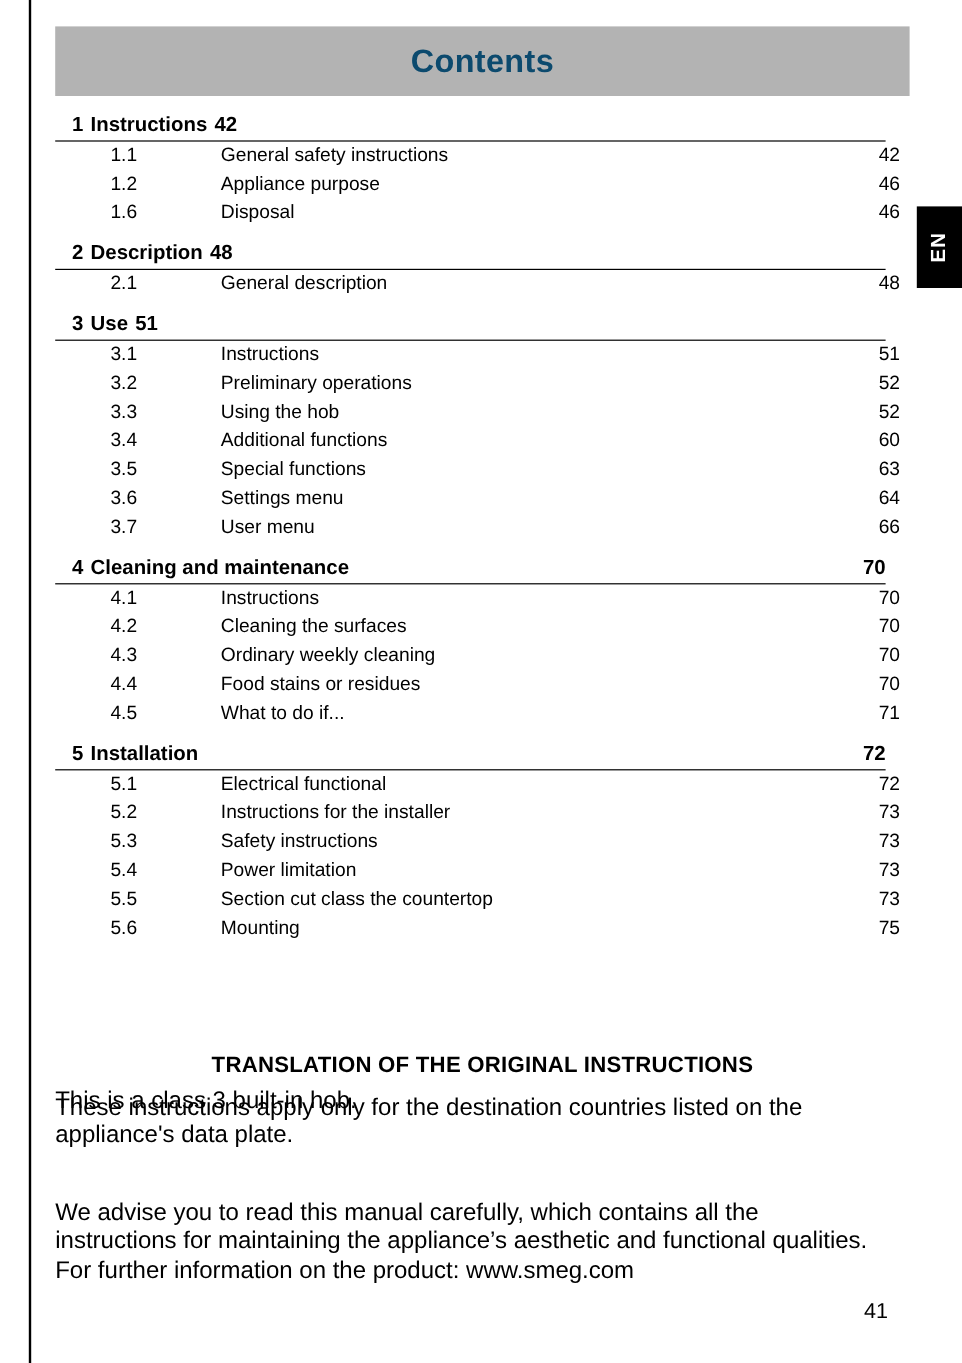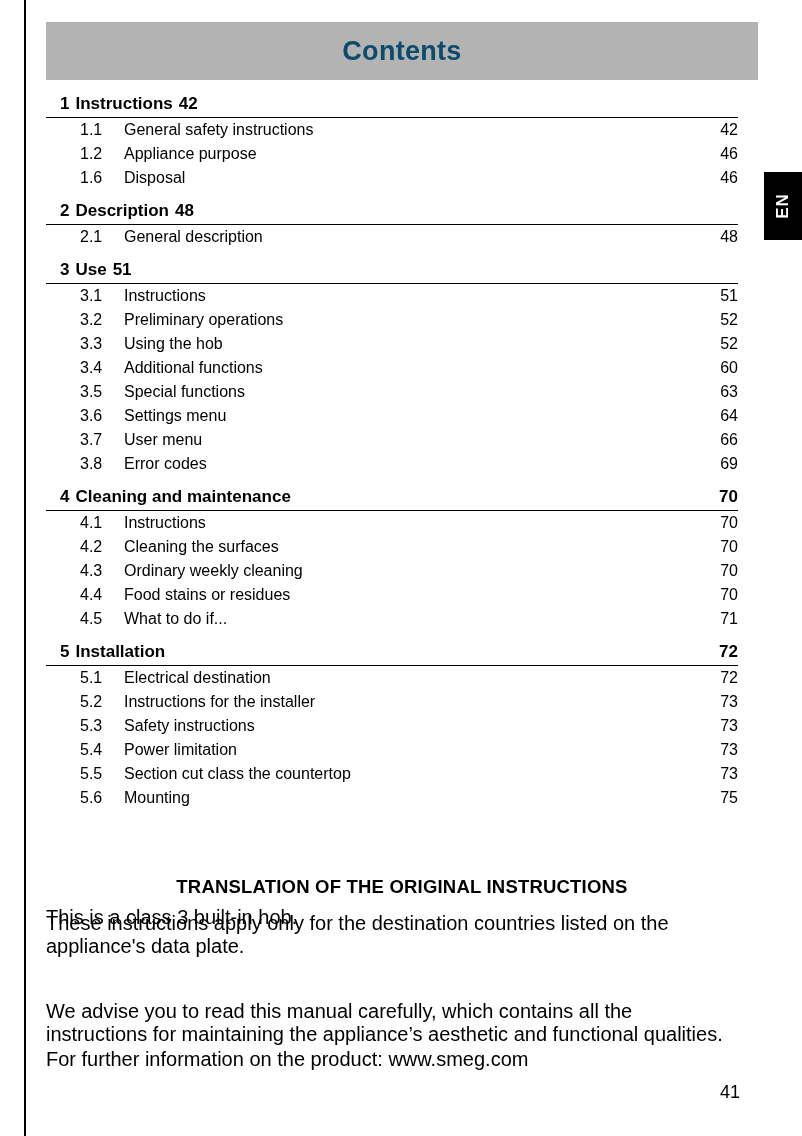--- a/index.html
+++ b/index.html
@@ -87,23 +87,24 @@
   .chapter .ttl { flex: 0 1 auto; }
   .chapter .spacer { flex: 1 1 auto; }
   .chapter .pg { text-align: right; }
   .chapter.inline .pg-inline { margin-left: 6px; }
 
   .entry {
     display: flex;
     align-items: baseline;
     font-size: 16px;
     padding: 3px 0 3px 0;
-    margin-left: 34px;
+    margin-left: 46px;
     width: 658px;
     box-sizing: border-box;
+    gap: 48px;
   }
   .entry .num {
     width: 44px;
     flex: 0 0 44px;
   }
   .entry .ttl { flex: 0 1 auto; }
   .entry .spacer { flex: 1 1 auto; }
   .entry .pg {
     text-align: right;
     min-width: 30px;
@@ -231,26 +232,20 @@
         <span class="ttl">Settings menu</span>
         <span class="spacer"></span>
         <span class="pg">64</span>
       </div>
       <div class="entry">
         <span class="num">3.7</span>
         <span class="ttl">User menu</span>
         <span class="spacer"></span>
         <span class="pg">66</span>
       </div>
-      <div class="entry">
-        <span class="num">3.8</span>
-        <span class="ttl">Error codes</span>
-        <span class="spacer"></span>
-        <span class="pg">69</span>
-      </div>
       <div class="chapter">
         <span class="num">4</span>
         <span class="ttl">Cleaning and maintenance</span>
         <span class="spacer"></span>
         <span class="pg">70</span>
       </div>
       <div class="entry">
         <span class="num">4.1</span>
         <span class="ttl">Instructions</span>
         <span class="spacer"></span>
@@ -281,21 +276,21 @@
         <span class="pg">71</span>
       </div>
       <div class="chapter">
         <span class="num">5</span>
         <span class="ttl">Installation</span>
         <span class="spacer"></span>
         <span class="pg">72</span>
       </div>
       <div class="entry">
         <span class="num">5.1</span>
-        <span class="ttl">Electrical destination</span>
+        <span class="ttl">Electrical functional</span>
         <span class="spacer"></span>
         <span class="pg">72</span>
       </div>
       <div class="entry">
         <span class="num">5.2</span>
         <span class="ttl">Instructions for the installer</span>
         <span class="spacer"></span>
         <span class="pg">73</span>
       </div>
       <div class="entry">

